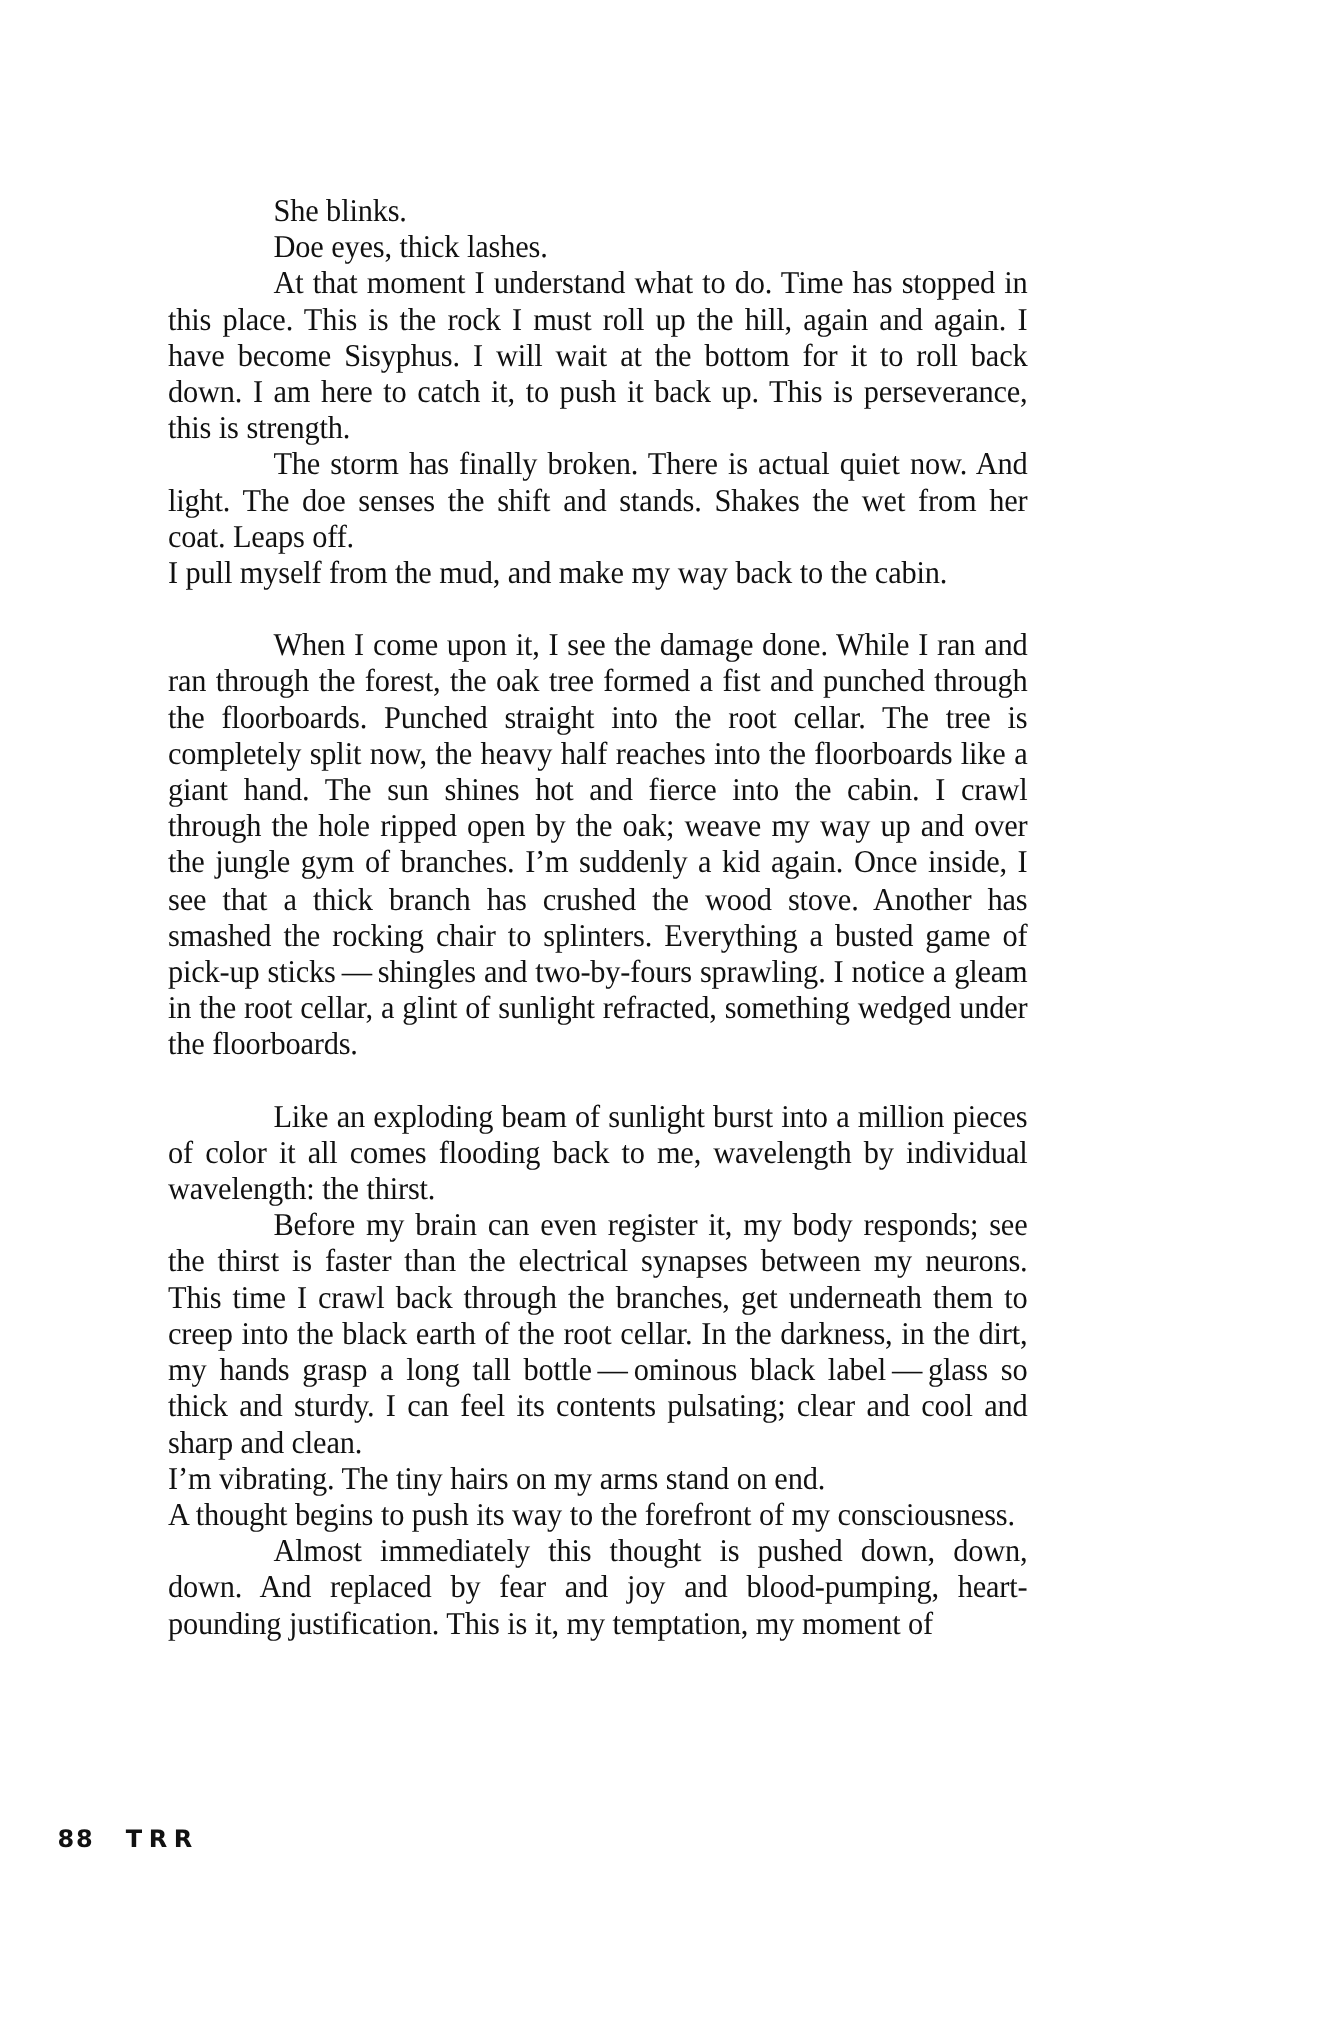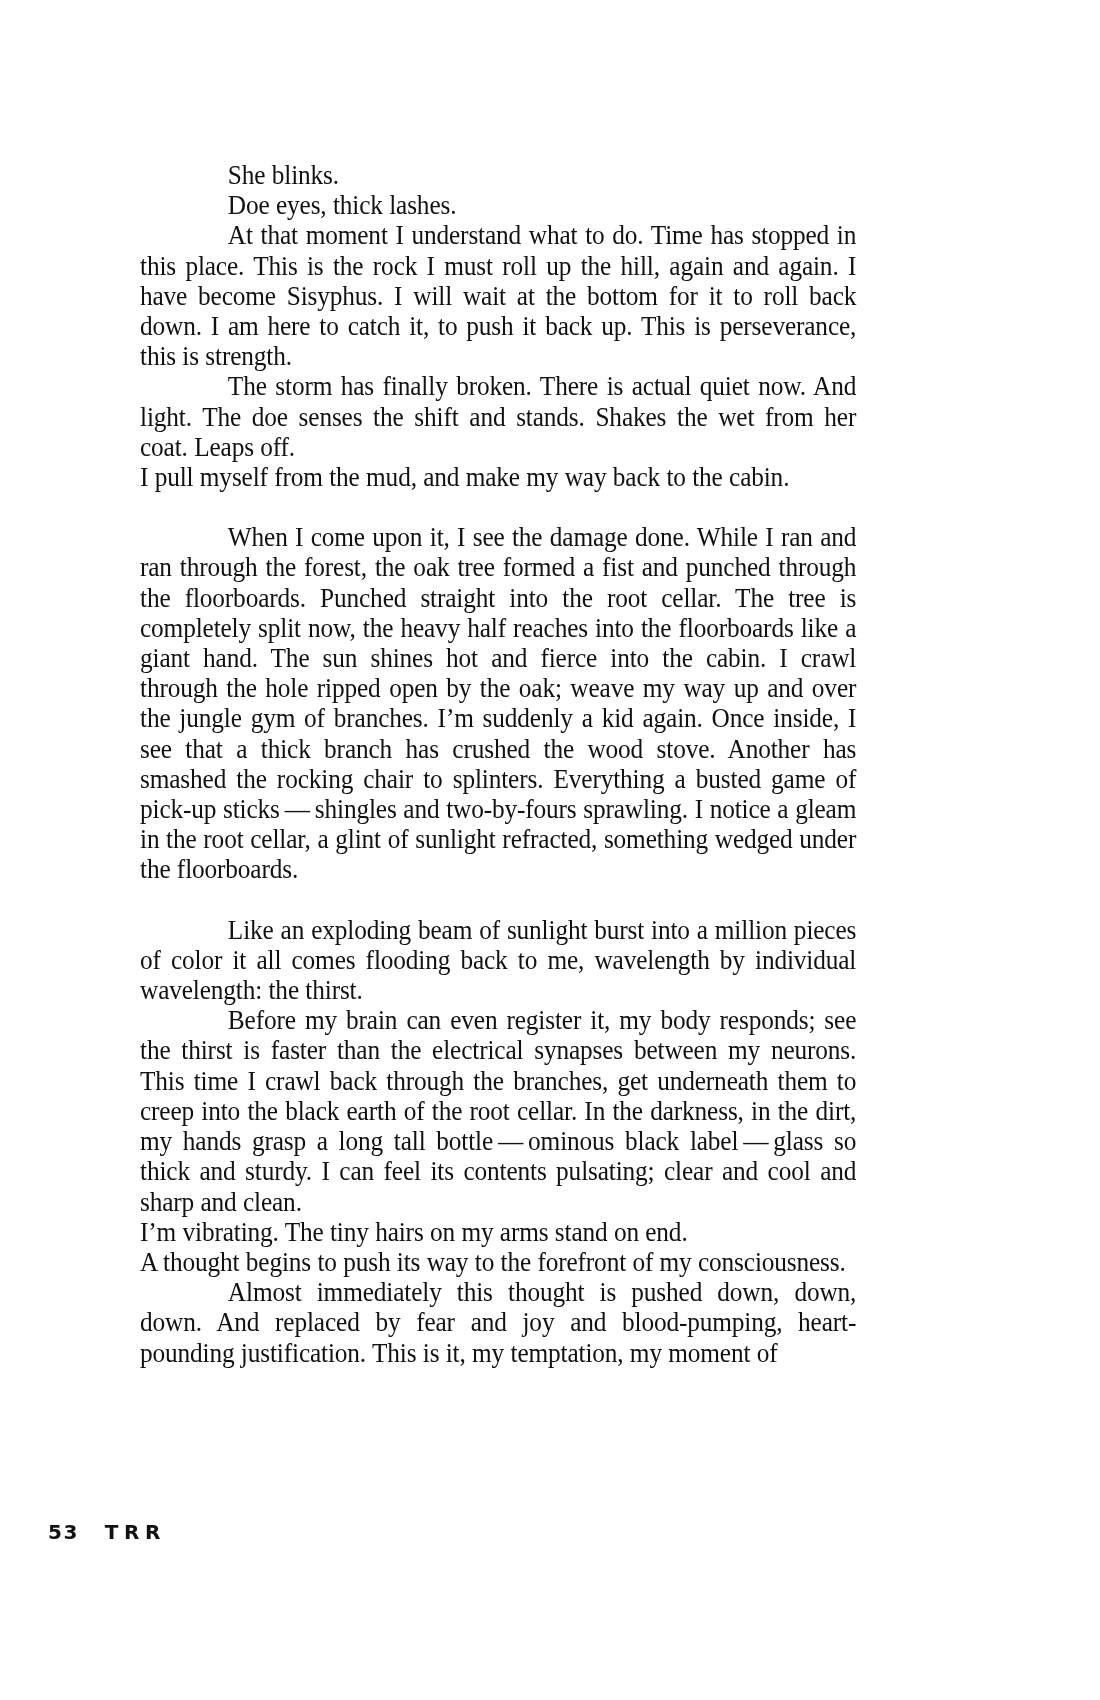--- a/index.html
+++ b/index.html
@@ -102,17 +102,17 @@
       <div class="blk">
         <p class="para">Like an exploding beam of sunlight burst into a million pieces of color it all comes flooding back to me, wavelength by individual wavelength: the thirst.</p>
         <p class="para">Before my brain can even register it, my body responds; see the thirst is faster than the electrical synapses between my neurons. This time I crawl back through the branches, get underneath them to creep into the black earth of the root cellar. In the darkness, in the dirt, my hands grasp a long tall bottle — ominous black label — glass so thick and sturdy. I can feel its contents pulsating; clear and cool and sharp and clean.</p>
         <p class="para flush last-ragged">I’m vibrating. The tiny hairs on my arms stand on end.</p>
         <p class="para flush">A thought begins to push its way to the forefront of my consciousness.</p>
         <p class="para">Almost immediately this thought is pushed down, down, down. And replaced by fear and joy and blood-pumping, heart-pounding justification. This is it, my temptation, my moment of</p>
       </div>
     </div>
 
   <div class="footer">
-    <span class="folio">53</span>
+    <span class="folio">88</span>
     <span class="mark">TRR</span>
   </div>
 
 </div>
 
 </body></html>

